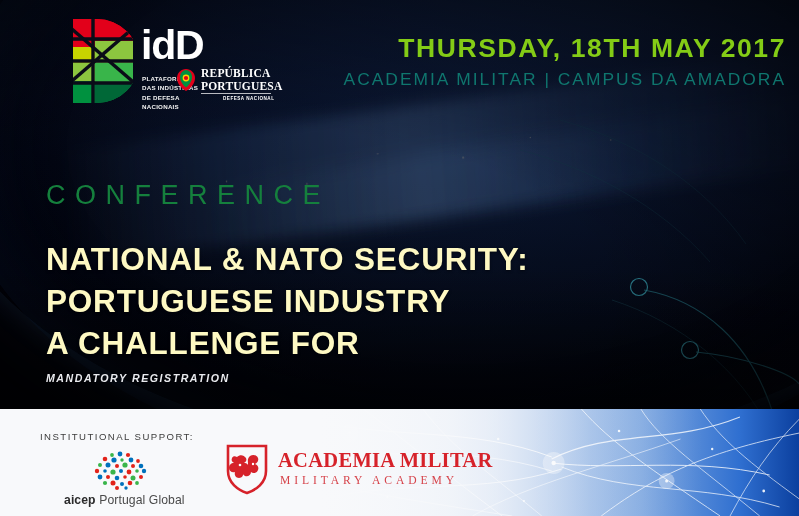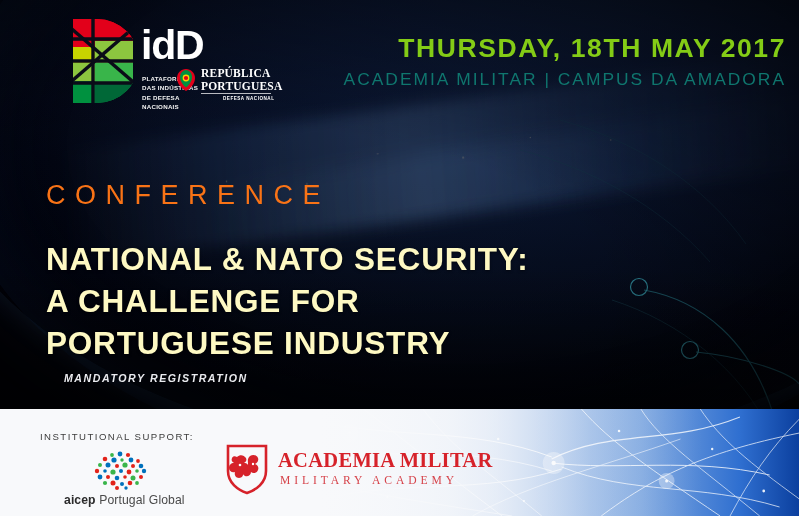--- a/index.html
+++ b/index.html
@@ -114,35 +114,34 @@
     letter-spacing:1.6px;line-height:1.12;white-space:nowrap;
   }
   .event-venue{
     color:#0f766e;font-size:17.4px;font-weight:400;
     letter-spacing:2.0px;line-height:1.3;margin-top:4px;white-space:nowrap;
   }
 
   
   .main{position:absolute;left:46px;top:182px;width:560px;}
   .kicker{
-    color:#f97316;font-size:27px;font-weight:400;
+    color:#15803d;font-size:27px;font-weight:400;
     letter-spacing:9.5px;line-height:1;
   }
   .headline{
     margin-top:30px;
     color:#fef9c3;font-size:31.5px;font-weight:700;
     letter-spacing:.8px;line-height:1.33;
     text-shadow:0 1px 3px rgba(0,0,0,.55);
   }
   .headline .ln{display:block;white-space:nowrap;}
   .note{
     position:absolute;left:0;top:190px;
     color:#e9eaee;font-size:10.6px;font-style:italic;font-weight:700;
     letter-spacing:1.55px;
-    margin-left:18px;
   }
 
   
   .footer{
     position:absolute;left:0;bottom:0;width:100%;height:107px;
     background:#fde047;
     overflow:hidden;
   }
   .footer-net{
     position:absolute;right:0;top:0;width:62%;height:100%;
@@ -264,22 +263,22 @@
     <div class="event-block">
       <div class="event-date">THURSDAY, 18TH MAY 2017</div>
       <div class="event-venue">ACADEMIA MILITAR | CAMPUS DA AMADORA</div>
     </div>
   </div>
 
   <div class="main">
     <div class="kicker">CONFERENCE</div>
     <div class="headline">
       <span class="ln">NATIONAL &amp; NATO SECURITY:</span>
+      <span class="ln">PORTUGUESE INDUSTRY</span>
       <span class="ln">A CHALLENGE FOR</span>
-      <span class="ln">PORTUGUESE INDUSTRY</span>
     </div>
     <div class="note">MANDATORY REGISTRATION</div>
   </div>
 
   <div class="footer">
 
     <svg class="footer-net" viewBox="0 0 500 107" preserveAspectRatio="none">
       <defs>
         <linearGradient id="fibg" x1="0" y1="0" x2="1" y2="0">
           <stop offset="0%" stop-color="#eef3fb"></stop>

